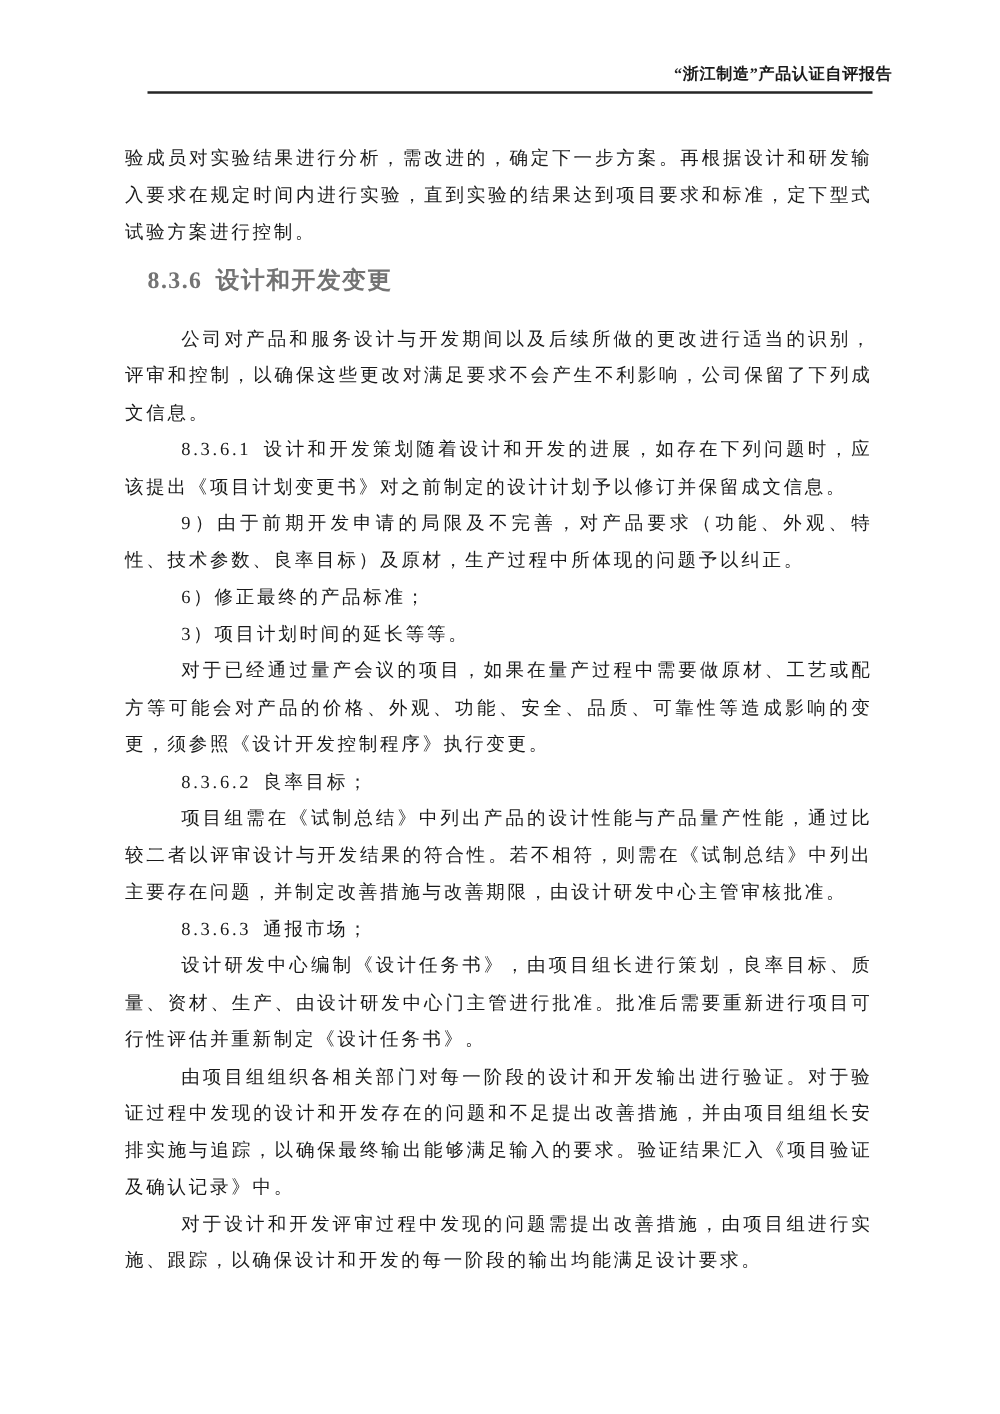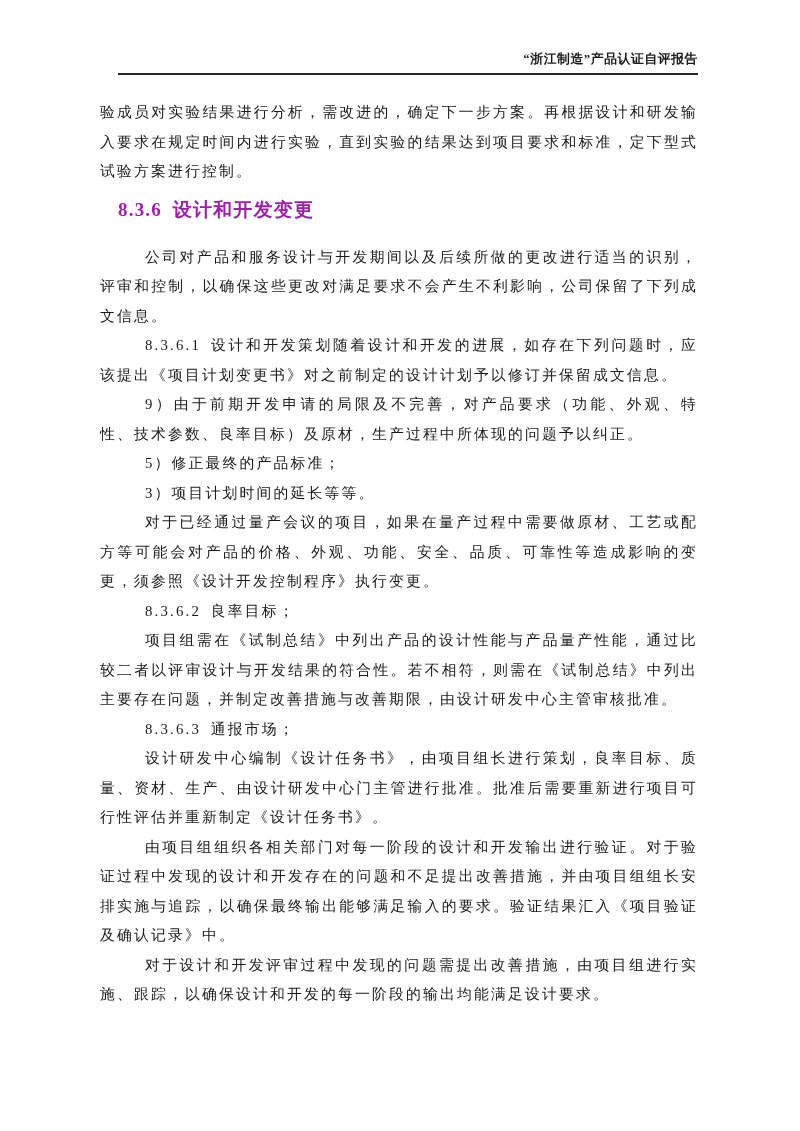--- a/index.html
+++ b/index.html
@@ -9,74 +9,74 @@
     width: 800px;
     height: 1131px;
     background: #ffffff;
     overflow: hidden;
     font-family: "Liberation Serif", "DejaVu Serif", serif;
     color: #1a1a1a;
   }
   .header-title {
     position: absolute;
     top: 51px;
-    right: 102px;
+    right: 86px;
     font-size: 12.8px;
     font-weight: bold;
     letter-spacing: 0.6px;
     white-space: nowrap;
     color: #1a1a1a;
   }
   .header-rule {
     position: absolute;
     left: 118px;
     top: 73px;
     width: 580px;
     height: 2px;
     background: #262626;
   }
   .content {
     position: absolute;
     left: 100px;
-    top: 98px;
+    top: 113px;
     width: 598px;
     font-size: 14.8px;
     line-height: 29.5px;
     letter-spacing: 2.2px;
     text-align: justify;
     color: #1a1a1a;
   }
   .content p { margin: 0; padding: 0; }
   .content p.indent { text-indent: 45px; }
   .heading {
     margin: 8px 0 18px 0;
     padding-left: 18px;
     font-size: 19px;
     line-height: 30px;
     font-weight: bold;
     letter-spacing: 1.2px;
     text-align: left;
-    color: #a21caf;
+    color: #737373;
   }
 </style>
 </head>
 <body>
 
 <div class="page">
 
   <div class="header-title">“浙江制造”产品认证自评报告</div>
   <div class="header-rule"></div>
 
   <div class="content">
     <p class="para">验成员对实验结果进行分析，需改进的，确定下一步方案。再根据设计和研发输入要求在规定时间内进行实验，直到实验的结果达到项目要求和标准，定下型式试验方案进行控制。</p>
     <h2 class="heading">8.3.6 设计和开发变更</h2>
     <p class="para indent">公司对产品和服务设计与开发期间以及后续所做的更改进行适当的识别，评审和控制，以确保这些更改对满足要求不会产生不利影响，公司保留了下列成文信息。</p>
     <p class="para indent">8.3.6.1 设计和开发策划随着设计和开发的进展，如存在下列问题时，应该提出《项目计划变更书》对之前制定的设计计划予以修订并保留成文信息。</p>
     <p class="para indent">9）由于前期开发申请的局限及不完善，对产品要求（功能、外观、特性、技术参数、良率目标）及原材，生产过程中所体现的问题予以纠正。</p>
-    <p class="para indent">5）修正最终的产品标准；</p>
+    <p class="para indent">6）修正最终的产品标准；</p>
     <p class="para indent">3）项目计划时间的延长等等。</p>
     <p class="para indent">对于已经通过量产会议的项目，如果在量产过程中需要做原材、工艺或配方等可能会对产品的价格、外观、功能、安全、品质、可靠性等造成影响的变更，须参照《设计开发控制程序》执行变更。</p>
     <p class="para indent">8.3.6.2 良率目标；</p>
     <p class="para indent">项目组需在《试制总结》中列出产品的设计性能与产品量产性能，通过比较二者以评审设计与开发结果的符合性。若不相符，则需在《试制总结》中列出主要存在问题，并制定改善措施与改善期限，由设计研发中心主管审核批准。</p>
     <p class="para indent">8.3.6.3 通报市场；</p>
     <p class="para indent">设计研发中心编制《设计任务书》，由项目组长进行策划，良率目标、质量、资材、生产、由设计研发中心门主管进行批准。批准后需要重新进行项目可行性评估并重新制定《设计任务书》。</p>
     <p class="para indent">由项目组组织各相关部门对每一阶段的设计和开发输出进行验证。对于验证过程中发现的设计和开发存在的问题和不足提出改善措施，并由项目组组长安排实施与追踪，以确保最终输出能够满足输入的要求。验证结果汇入《项目验证及确认记录》中。</p>
     <p class="para indent">对于设计和开发评审过程中发现的问题需提出改善措施，由项目组进行实施、跟踪，以确保设计和开发的每一阶段的输出均能满足设计要求。</p>
   </div>
 

